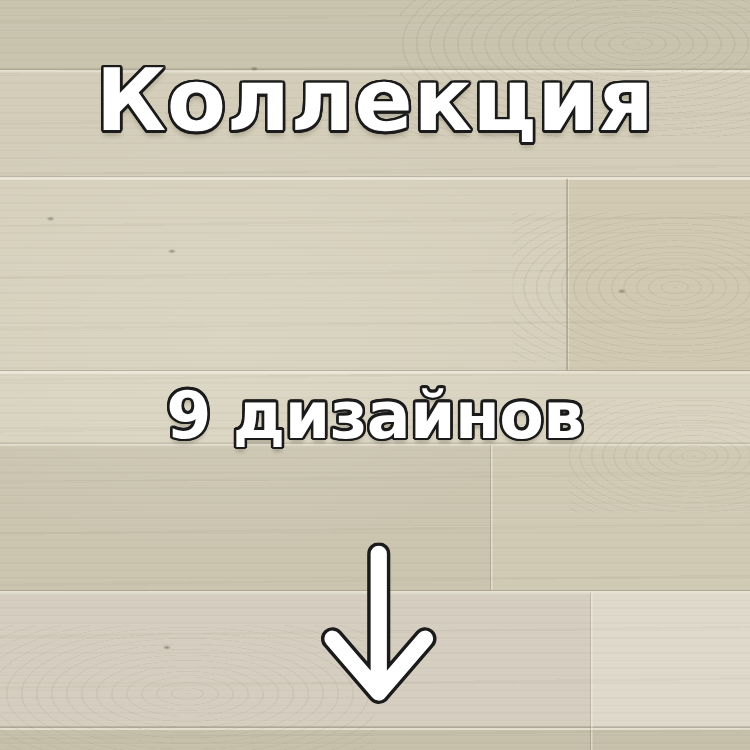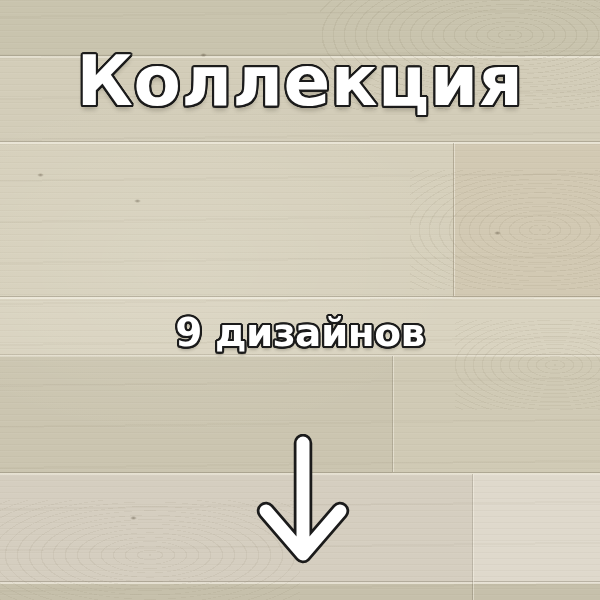--- a/index.html
+++ b/index.html
@@ -64,21 +64,21 @@
       -2px 0 0 #1b1b1b,  2px 0 0 #1b1b1b,  0 -2px 0 #1b1b1b,  0 2px 0 #1b1b1b,
       -1.5px -1.5px 0 #1b1b1b, 1.5px -1.5px 0 #1b1b1b, -1.5px 1.5px 0 #1b1b1b, 1.5px 1.5px 0 #1b1b1b,
       -2px -1px 0 #1b1b1b, 2px -1px 0 #1b1b1b, -2px 1px 0 #1b1b1b, 2px 1px 0 #1b1b1b,
       -1px -2px 0 #1b1b1b, 1px -2px 0 #1b1b1b, -1px 2px 0 #1b1b1b, 1px 2px 0 #1b1b1b,
       0 5px 4px rgba(40,35,25,0.22);
   }
   .title span { display: block; text-align: center; }
   .subtitle {
     position: absolute; top: 303px; left: 0; width: 600px;
     text-align: center;
-    font-size: 39px; font-weight: bold; line-height: 60px; letter-spacing: -0.5px;
+    font-size: 52px; font-weight: bold; line-height: 60px; letter-spacing: -0.5px;
     color: #ffffff;
     text-shadow:
       -2px 0 0 #1b1b1b,  2px 0 0 #1b1b1b,  0 -2px 0 #1b1b1b,  0 2px 0 #1b1b1b,
       -1.5px -1.5px 0 #1b1b1b, 1.5px -1.5px 0 #1b1b1b, -1.5px 1.5px 0 #1b1b1b, 1.5px 1.5px 0 #1b1b1b,
       -2px -1px 0 #1b1b1b, 2px -1px 0 #1b1b1b, -2px 1px 0 #1b1b1b, 2px 1px 0 #1b1b1b,
       -1px -2px 0 #1b1b1b, 1px -2px 0 #1b1b1b, -1px 2px 0 #1b1b1b, 1px 2px 0 #1b1b1b,
       0 4px 3px rgba(40,35,25,0.22);
   }
   .arrow-svg { position: absolute; left: 252px; top: 434px; }
 </style>

